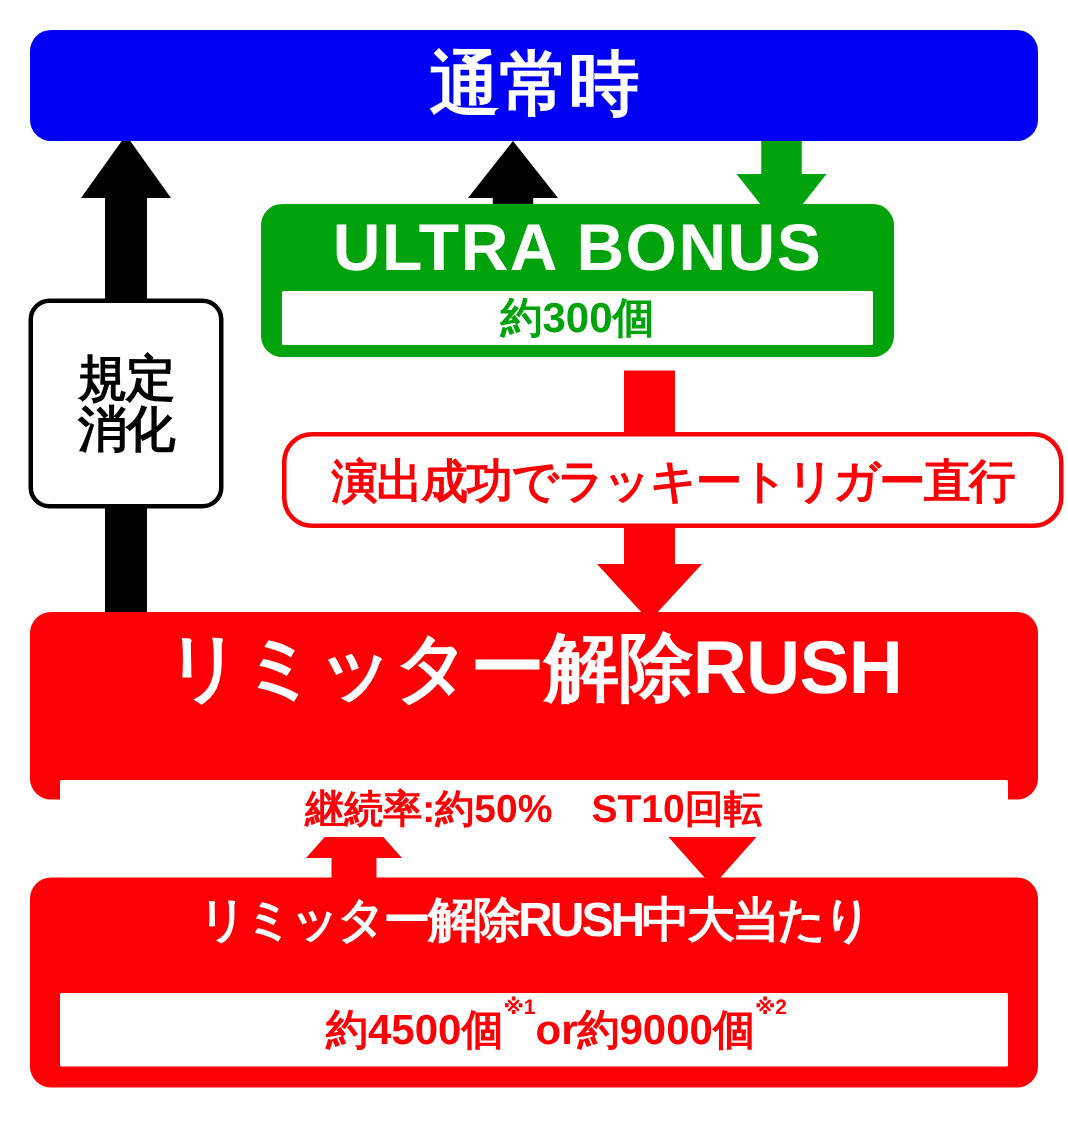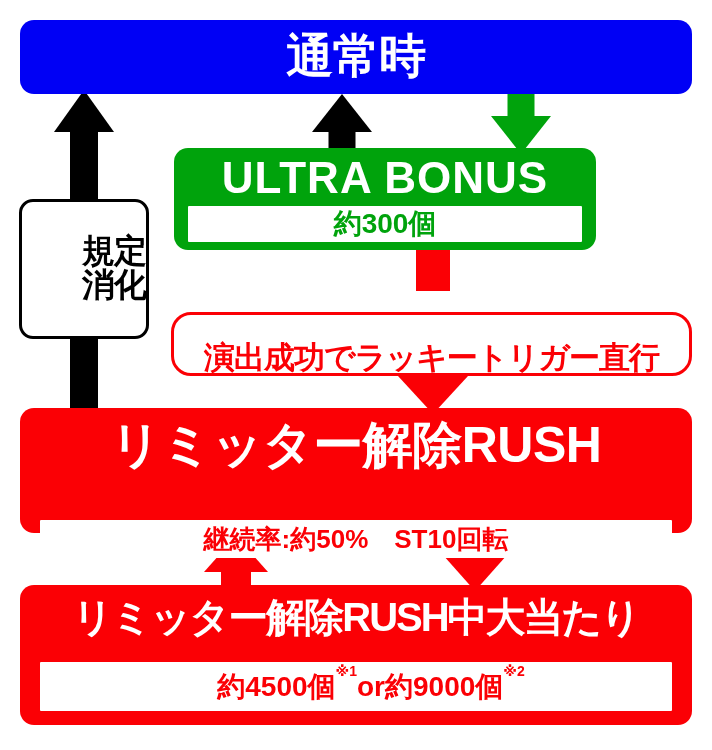--- a/index.html
+++ b/index.html
@@ -63,23 +63,22 @@
   }
   .inner-green-text { color: #00a30c; }
   .inner-red-text { color: #fb0005; }
 
   
   .note-box {
     position: absolute;
     box-sizing: border-box;
     background: #ffffff;
     display: flex;
-    align-items: flex-end;
+    align-items: center;
     justify-content: center;
-    font-family: Liberation Serif, serif;
   }
   .note-red {
     border: 3px solid #fb0005;
     border-radius: 20px;
   }
   .note-red span {
     color: #fb0005;
     font-weight: bold;
     font-size: 31px;
     letter-spacing: -1px;
@@ -164,45 +163,45 @@
 
   <div class="conn" style="left:443px; top:533px; width:64px; height:56px;">
     <div class="shaft" style="top:0px; width:30px; height:26px; background:#fb0005;"></div>
     <div class="head" style="top:22px; border-left:32px solid transparent; border-right:32px solid transparent; border-top:36px solid #fb0005;"></div>
   </div>
 
   <div class="box box-blue" style="left:20px; top:20px; width:672px; height:74px;">
     <div class="box-title" style="top:12px; font-size:47px;">通常時</div>
   </div>
 
-  <div class="box box-green" style="left:174px; top:148px; width:422px; height:102px;">
+  <div class="box box-green" style="left:174px; top:136px; width:422px; height:102px;">
     <div class="box-title" style="top:8px; font-size:44px; letter-spacing:1px;">ULTRA BONUS</div>
     <div class="inner-bar" style="left:14px; right:14px; top:58px; height:36px;">
       <span class="inner-green-text" style="font-size:28px;">約300個</span>
     </div>
   </div>
 
   <div class="note-box note-black" style="left:19px; top:199px; width:130px; height:140px;">
     <span>規定</span>
     <span>消化</span>
   </div>
 
-  <div class="note-box note-red" style="left:171px; top:288px; width:521px; height:64px;margin-top:24px;">
+  <div class="note-box note-red" style="left:188px; top:288px; width:521px; height:64px;">
     <span>演出成功でラッキートリガー直行</span>
   </div>
 
   <div class="box box-red" style="left:20px; top:408px; width:672px; height:125px;">
     <div class="box-title" style="top:12px; font-size:50px;">リミッター解除RUSH</div>
     <div class="inner-bar" style="left:20px; right:20px; top:76px; height:38px;margin-top:36px;">
       <span class="inner-red-text" style="font-size:26px;">継続率:約50%　ST10回転</span>
     </div>
   </div>
 
   <div class="box box-red" style="left:20px; top:585px; width:672px; height:140px;">
-    <div class="box-title" style="top:12px; font-size:40px; letter-spacing:-2px;">リミッター解除RUSH中大当たり</div>
+    <div class="box-title" style="top:12px; font-size:32px; letter-spacing:-2px;">リミッター解除RUSH中大当たり</div>
     <div class="inner-bar" style="left:20px; right:20px; top:662px; height:0px; top:77px; height:49px;">
       <span class="inner-red-text" style="font-size:28px;margin-left:30px;">
         <span>約4500個</span><span class="sup">※1</span><span>or</span><span>約9000個</span><span class="sup">※2</span>
       </span>
     </div>
   </div>
 
 </div>
 
 </body></html>

